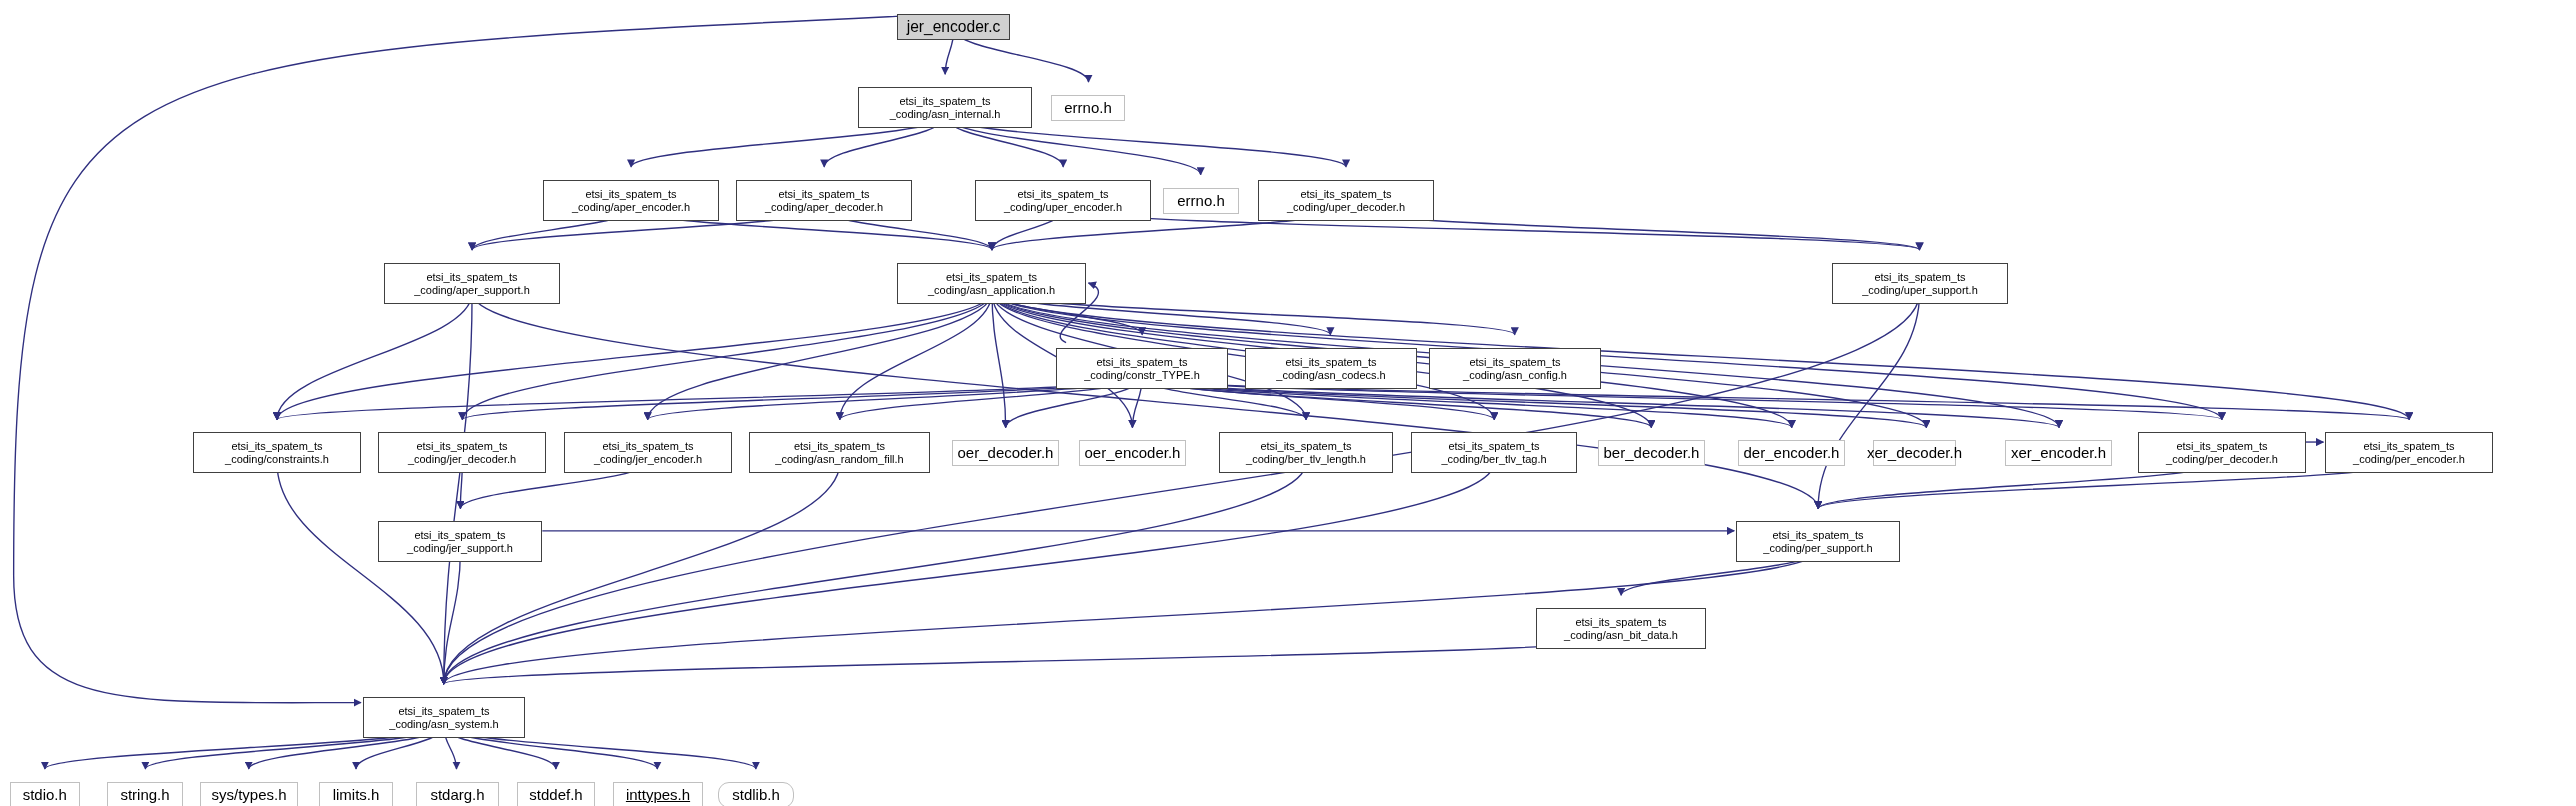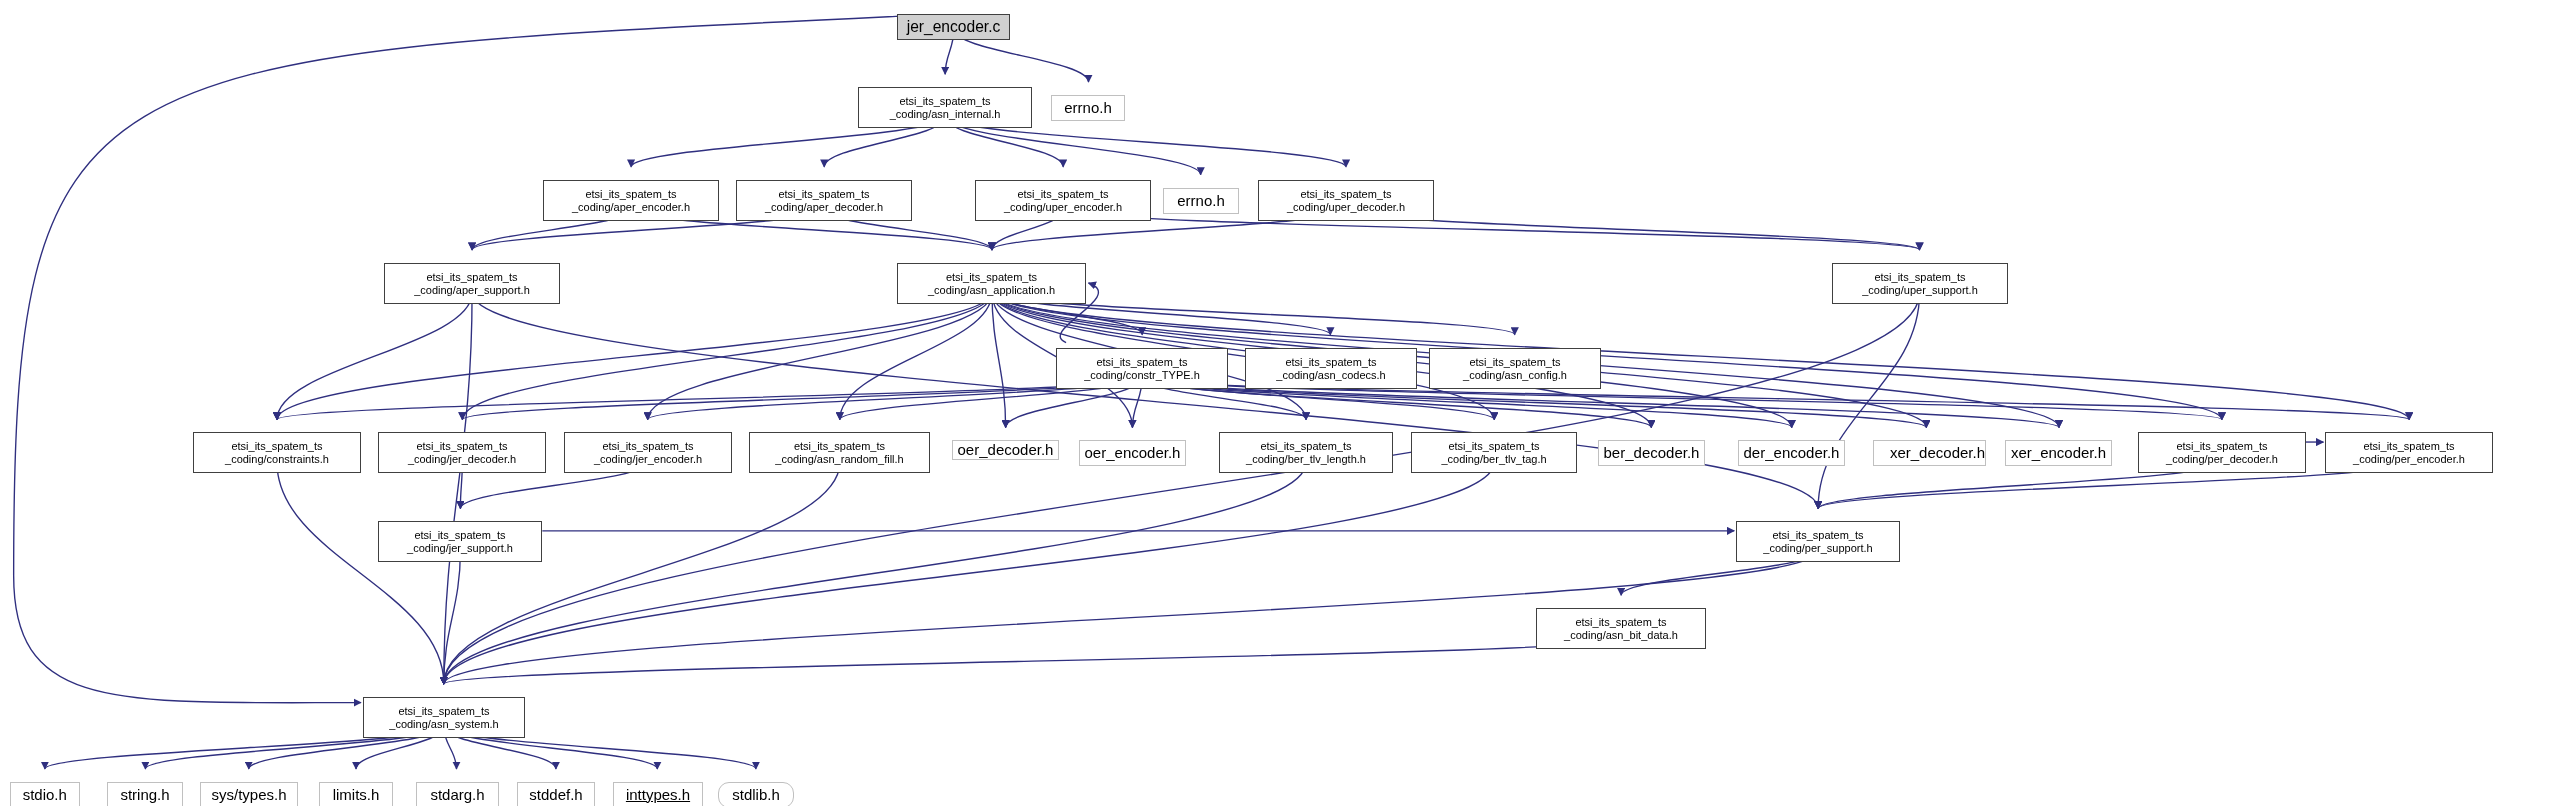--- a/index.html
+++ b/index.html
@@ -135,29 +135,29 @@
       <div class="node hdr" style="left: 1429px; top: 337px; width: 172px; height: 41px;"><span>etsi_its_spatem_ts
 _coding/asn_config.h</span></div>
       <div class="node hdr" style="left: 193px; top: 421px; width: 168px; height: 41px;"><span>etsi_its_spatem_ts
 _coding/constraints.h</span></div>
       <div class="node hdr" style="left: 378px; top: 421px; width: 168px; height: 41px;"><span>etsi_its_spatem_ts
 _coding/jer_decoder.h</span></div>
       <div class="node hdr" style="left: 564px; top: 421px; width: 168px; height: 41px;"><span>etsi_its_spatem_ts
 _coding/jer_encoder.h</span></div>
       <div class="node hdr" style="left: 749px; top: 421px; width: 181px; height: 41px;"><span>etsi_its_spatem_ts
 _coding/asn_random_fill.h</span></div>
-      <div class="node sys" style="left: 952px; top: 429px; width: 107px; height: 20px;"><span>oer_decoder.h</span></div>
+      <div class="node sys" style="left: 952px; top: 429px; width: 107px; height: 26px;"><span>oer_decoder.h</span></div>
       <div class="node sys" style="left: 1079px; top: 429px; width: 107px; height: 26px;"><span>oer_encoder.h</span></div>
       <div class="node hdr" style="left: 1219px; top: 421px; width: 174px; height: 41px;"><span>etsi_its_spatem_ts
 _coding/ber_tlv_length.h</span></div>
       <div class="node hdr" style="left: 1411px; top: 421px; width: 166px; height: 41px;"><span>etsi_its_spatem_ts
 _coding/ber_tlv_tag.h</span></div>
       <div class="node sys" style="left: 1598px; top: 429px; width: 107px; height: 26px;"><span>ber_decoder.h</span></div>
       <div class="node sys" style="left: 1738px; top: 429px; width: 107px; height: 26px;"><span>der_encoder.h</span></div>
-      <div class="node sys" style="left: 1873px; top: 429px; width: 113px; height: 26px; justify-content: flex-end;"><span>xer_decoder.h</span></div>
+      <div class="node sys" style="left: 1873px; top: 429px; width: 83px; height: 26px;"><span>xer_decoder.h</span></div>
       <div class="node sys" style="left: 2005px; top: 429px; width: 107px; height: 26px;"><span>xer_encoder.h</span></div>
       <div class="node hdr" style="left: 2138px; top: 421px; width: 168px; height: 41px;"><span>etsi_its_spatem_ts
 _coding/per_decoder.h</span></div>
       <div class="node hdr" style="left: 2325px; top: 421px; width: 168px; height: 41px;"><span>etsi_its_spatem_ts
 _coding/per_encoder.h</span></div>
       <div class="node hdr" style="left: 378px; top: 510px; width: 164px; height: 41px;"><span>etsi_its_spatem_ts
 _coding/jer_support.h</span></div>
       <div class="node hdr" style="left: 1736px; top: 510px; width: 164px; height: 41px;"><span>etsi_its_spatem_ts
 _coding/per_support.h</span></div>
       <div class="node hdr" style="left: 1536px; top: 597px; width: 170px; height: 41px;"><span>etsi_its_spatem_ts

